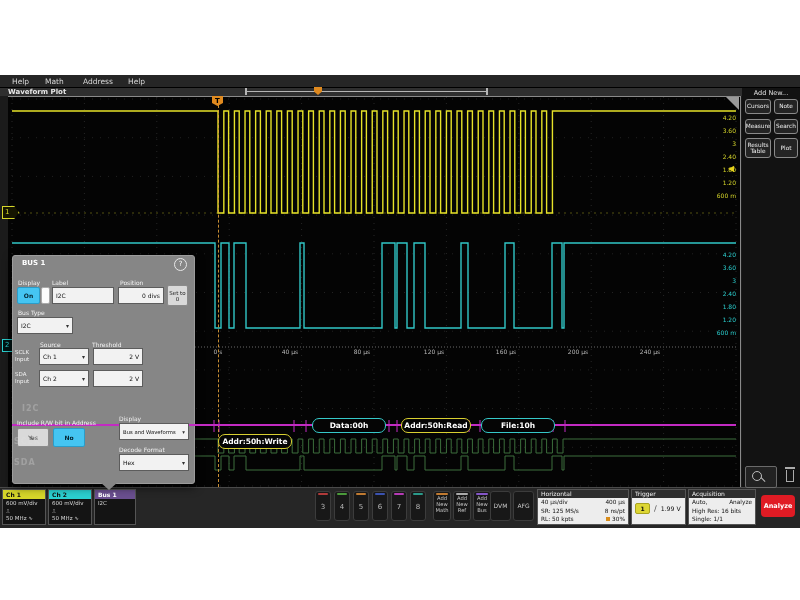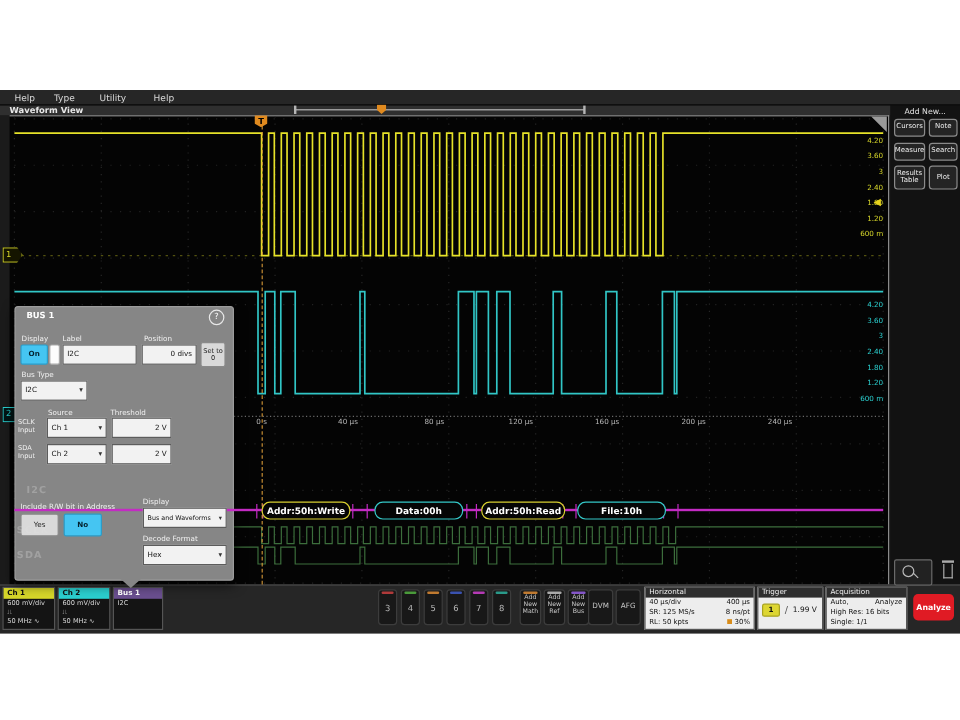--- a/index.html
+++ b/index.html
@@ -83,26 +83,26 @@
   .rl-icon{display:inline-block;width:4px;height:4px;background:#d88c1a;margin-right:2px;}
 </style>
 </head>
 <body>
 
 <div class="page">
 
   <div class="abs app"></div>
   <div class="abs menubar"></div>
   <div class="abs menuitem" style="left:12px;">Help</div>
-  <div class="abs menuitem" style="left:45px;">Type</div>
-  <div class="abs menuitem" style="left:83px;">Utility</div>
+  <div class="abs menuitem" style="left:45px;">Math</div>
+  <div class="abs menuitem" style="left:83px;">Address</div>
   <div class="abs menuitem" style="left:128px;text-align:center;">Help</div>
 
   <div class="abs viewstrip"></div>
-  <div class="abs viewtitle">Waveform View</div>
+  <div class="abs viewtitle">Waveform Plot</div>
   <div class="abs mm-line" style="left:246px;width:241px;"></div>
   <div class="abs mm-brk" style="left:245px;"></div>
   <div class="abs mm-brk" style="left:486px;"></div>
   <div class="abs mm-marker" style="left:314px;"></div>
 
   <div class="abs wavearea">
     <svg id="wave-svg" width="732" height="391" viewBox="0 0 732 391" style="position:absolute;left:0;top:0;">
         <line x1="4" y1="0" x2="4" y2="391" stroke="#262626" stroke-width="1" stroke-dasharray="1 5"></line>
         <line x1="76.4" y1="0" x2="76.4" y2="391" stroke="#262626" stroke-width="1" stroke-dasharray="1 5"></line>
         <line x1="148.8" y1="0" x2="148.8" y2="391" stroke="#262626" stroke-width="1" stroke-dasharray="1 5"></line>
@@ -171,21 +171,21 @@
 
   <div class="abs timelabel" style="left:200px;">0 s</div>
   <div class="abs timelabel" style="left:272px;">40 µs</div>
   <div class="abs timelabel" style="left:344px;">80 µs</div>
   <div class="abs timelabel" style="left:416px;">120 µs</div>
   <div class="abs timelabel" style="left:488px;">160 µs</div>
   <div class="abs timelabel" style="left:560px;">200 µs</div>
   <div class="abs timelabel" style="left:632px;">240 µs</div>
 
   <div class="abs busline"></div>
-  <div class="abs decode addr" style="left:218px;width:72px;">Addr:50h:Write</div>
+  <div class="abs decode addr" style="left:218px;width:72px;margin-top:16px;">Addr:50h:Write</div>
   <div class="abs decode data" style="left:312px;width:72px;">Data:00h</div>
   <div class="abs decode addr" style="left:401px;width:68px;">Addr:50h:Read</div>
   <div class="abs decode data" style="left:481px;width:72px;">File:10h</div>
 
   <div class="abs ghost" style="left:22px;top:404px;">I2C</div>
   <div class="abs ghost" style="left:14px;top:437px;">SCLK</div>
   <div class="abs ghost" style="left:14px;top:458px;">SDA</div>
 
   <div class="abs dialog"></div>
   <div class="abs dialogtail"></div>

